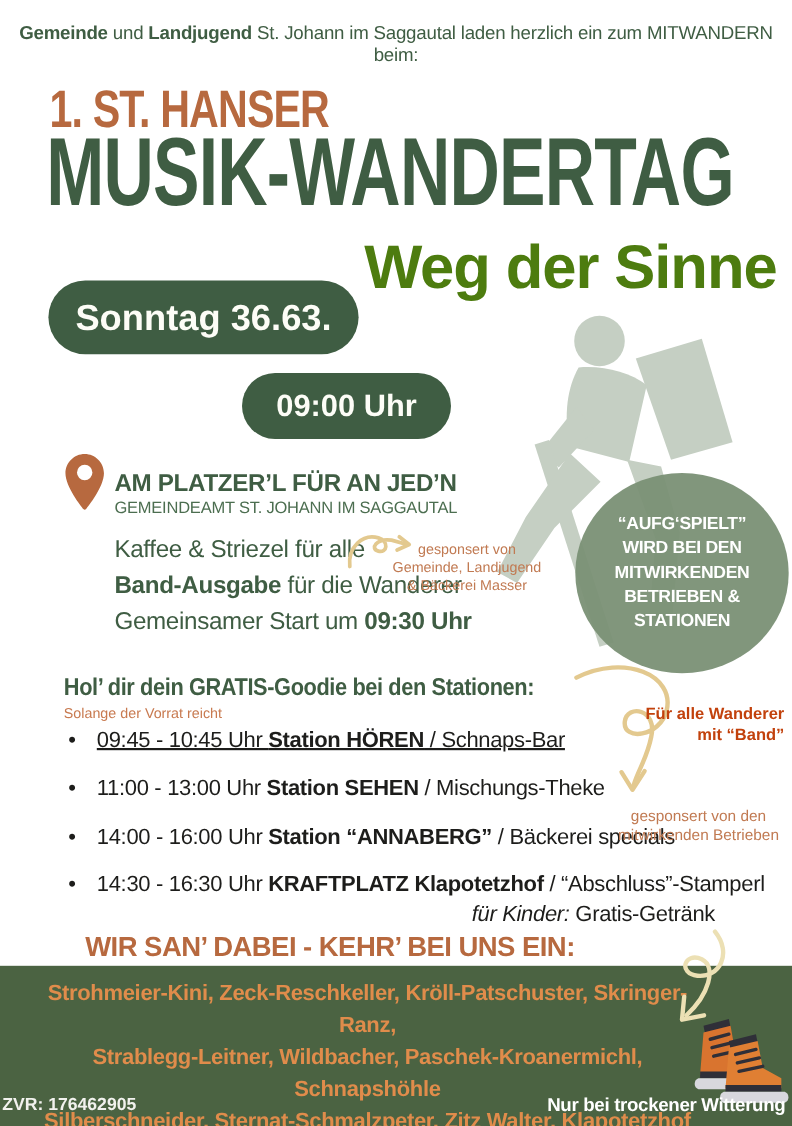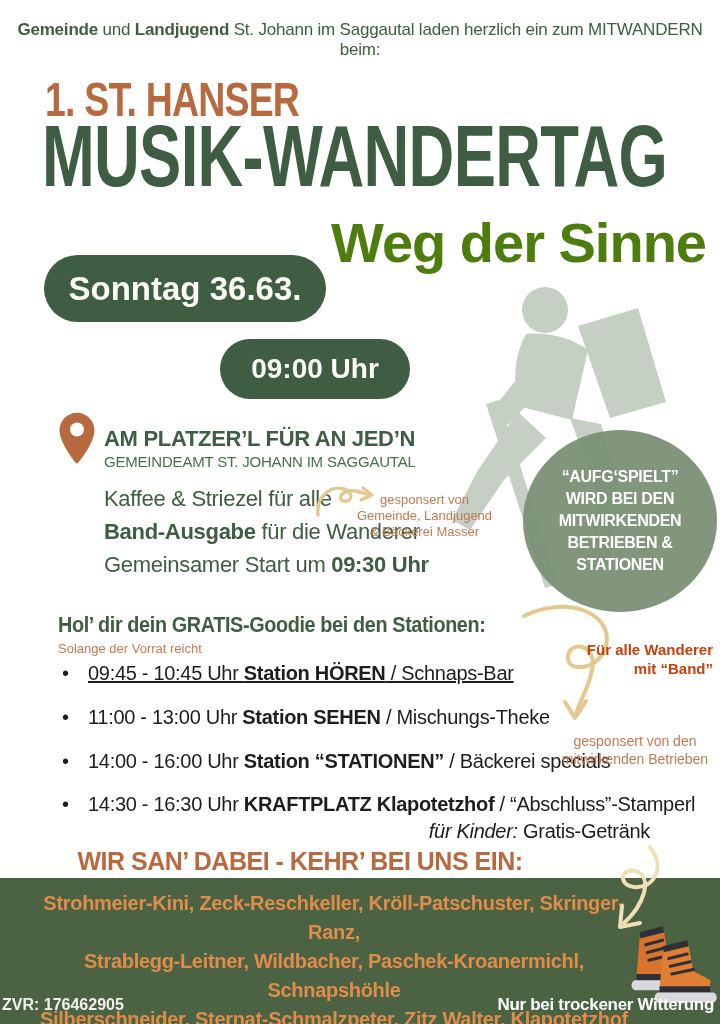--- a/index.html
+++ b/index.html
@@ -150,21 +150,21 @@
     <div>gesponsert von</div>
     <div>Gemeinde, Landjugend</div>
     <div>&amp; Bäckerei Masser</div>
   </div>
 
   <div class="stations-heading">Hol’ dir dein GRATIS-Goodie bei den Stationen:</div>
   <div class="stations-subnote">Solange der Vorrat reicht</div>
 
   <div class="station-item si1"><span class="dot">•</span><span>09:45 - 10:45 Uhr </span><b>Station HÖREN</b><span> / Schnaps-Bar</span></div>
   <div class="station-item si2"><span class="dot">•</span><span>11:00 - 13:00 Uhr </span><b>Station SEHEN</b><span> / Mischungs-Theke</span></div>
-  <div class="station-item si3"><span class="dot">•</span><span>14:00 - 16:00 Uhr </span><b>Station “STATIONEN”</b><span> / Bäckerei specials</span></div>
+  <div class="station-item si3"><span class="dot">•</span><span>14:00 - 16:00 Uhr </span><b>Station “ANNABERG”</b><span> / Bäckerei specials</span></div>
   <div class="station-item si4"><span class="dot">•</span><span>14:30 - 16:30 Uhr </span><b>KRAFTPLATZ Klapotetzhof</b><span> / “Abschluss”-Stamperl</span></div>
 
   <div class="kids-line"><i>für Kinder:</i><span> Gratis-Getränk</span></div>
 
   <svg class="arrow2" viewBox="0 0 112 135">
     <path d="M6 18 C50 -4 96 16 88 48 C82 72 48 76 50 58 C52 42 80 46 74 72 C70 92 62 102 58 116" fill="none" stroke="#e3c98f" stroke-width="4" stroke-linecap="round"></path>
     <path d="M47 104 L57 120 L68 103" fill="none" stroke="#e3c98f" stroke-width="4" stroke-linecap="round" stroke-linejoin="round"></path>
   </svg>
 
   <div class="band-note">

